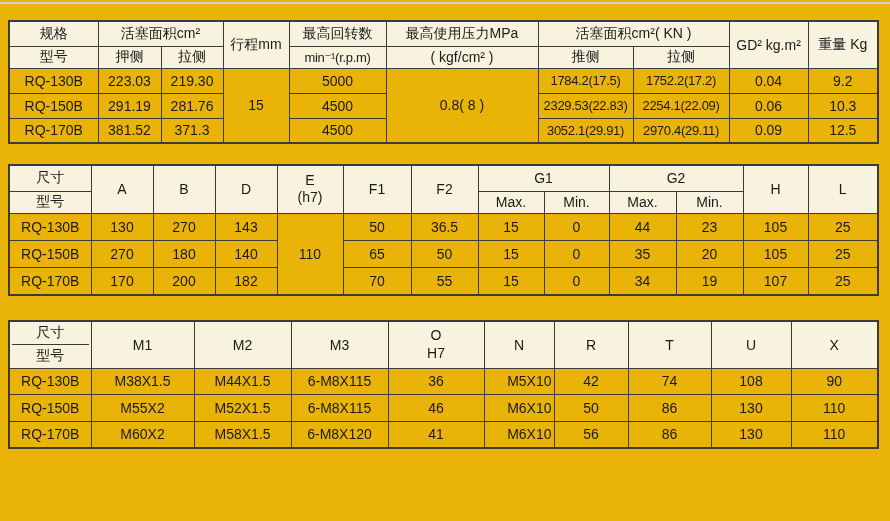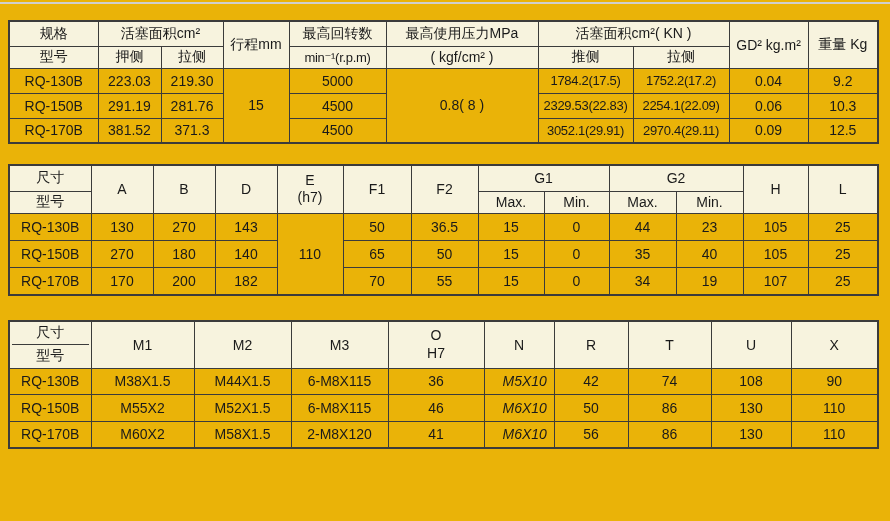--- a/index.html
+++ b/index.html
@@ -26,21 +26,21 @@
   table.spec td {
     border: 1px solid #3b3b3b;
     text-align: center;
     vertical-align: middle;
     padding: 0 2px;
     overflow: hidden;
     white-space: nowrap;
   }
   table.spec td.hd { background: #f7f3de; }
   table.spec td.small { font-size: 13px; letter-spacing: -0.3px; }
-  table.spec td.al { text-align: left; padding-left: 18px; font-style: italic; }
+  table.spec td.al { text-align: right; padding-left: 18px; }
   #t1 { left: 8px; top: 20px; width: 869px; }
   #t2 { left: 8px; top: 164px; width: 869px; }
   #t3 { left: 8px; top: 320px; width: 869px; }
   tr.r25 { height: 25px; }
   tr.r22 { height: 22px; }
   tr.r26 { height: 26px; }
   tr.r27 { height: 27px; }
   tr.r28 { height: 28px; }
   tr.r47 { height: 47px; }
   td.split { padding: 0; }
@@ -182,21 +182,21 @@
       <tr class="r27">
         <td>RQ-150B</td>
         <td>270</td>
         <td>180</td>
         <td>140</td>
         <td>65</td>
         <td>50</td>
         <td>15</td>
         <td>0</td>
         <td>35</td>
-        <td>40</td>
+        <td>20</td>
         <td>105</td>
         <td>25</td>
       </tr>
       <tr class="r28">
         <td>RQ-170B</td>
         <td>170</td>
         <td>200</td>
         <td>182</td>
         <td>70</td>
         <td>55</td>
@@ -263,21 +263,21 @@
         <td class="al">M6X10</td>
         <td>50</td>
         <td>86</td>
         <td>130</td>
         <td>110</td>
       </tr>
       <tr class="r27">
         <td>RQ-170B</td>
         <td>M60X2</td>
         <td>M58X1.5</td>
-        <td>2-M8X120</td>
+        <td>6-M8X120</td>
         <td>41</td>
         <td class="al">M6X10</td>
         <td>56</td>
         <td>86</td>
         <td>130</td>
         <td>110</td>
       </tr>
     </tbody>
   </table>
 </div>

